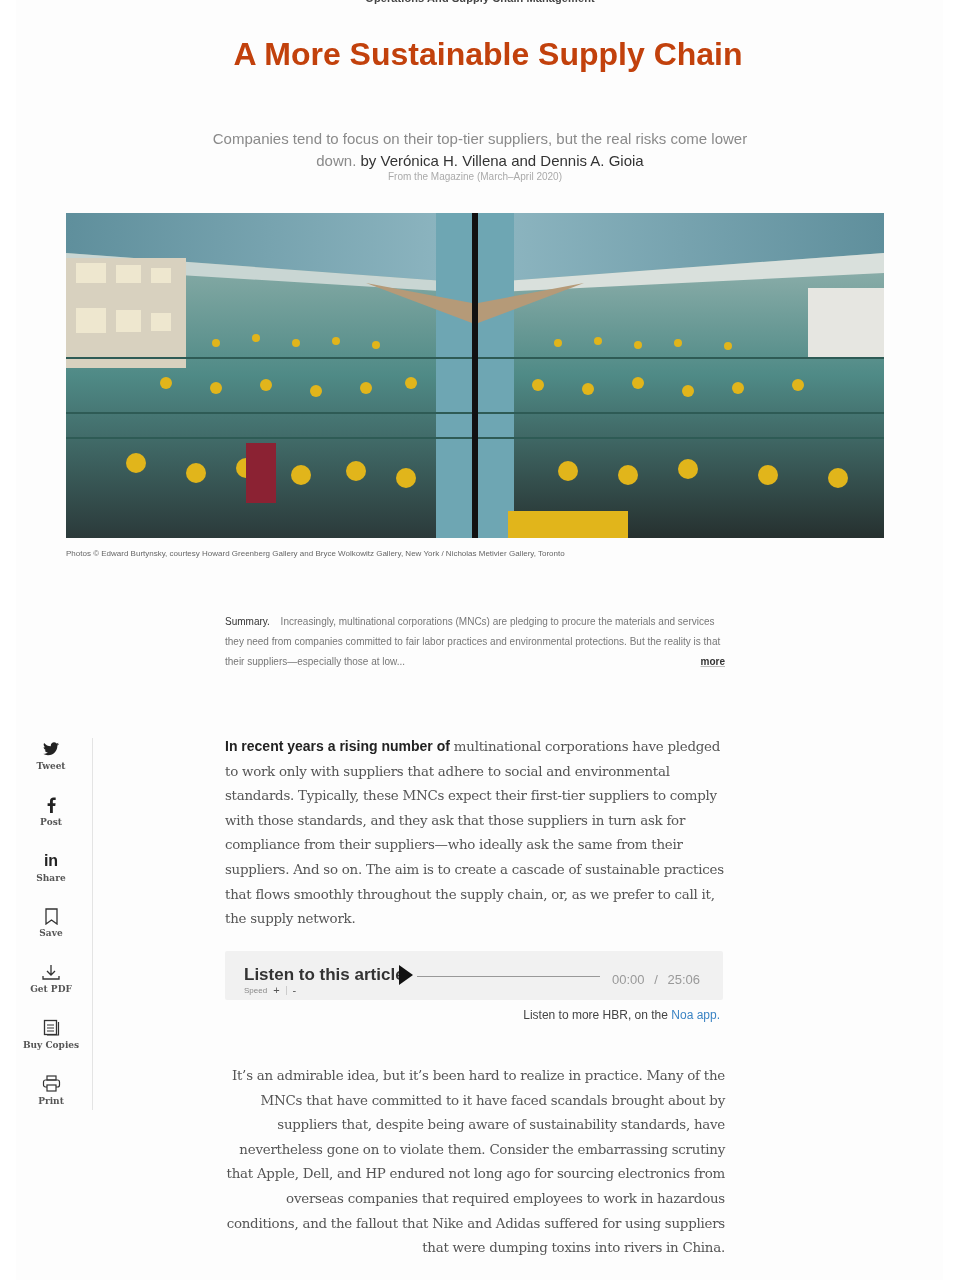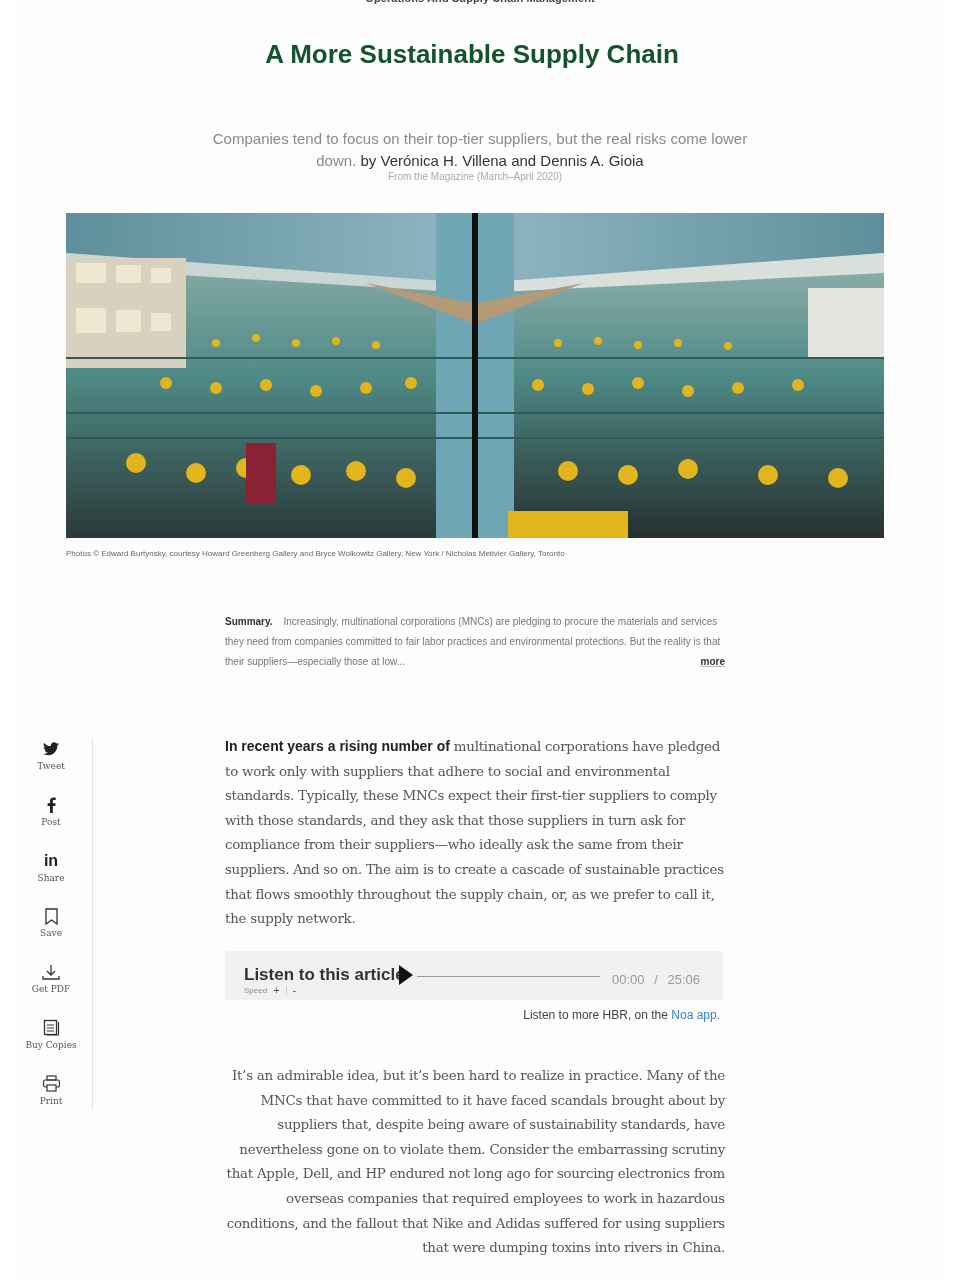--- a/index.html
+++ b/index.html
@@ -10,22 +10,22 @@
     body { position: relative; font-family: "Liberation Sans", sans-serif; color: #222; }
     .page-bg {
       position: absolute; left: 16px; top: 0; width: 927px; height: 1280px;
       background: #fdfdfd;
     }
     .topic {
       position: absolute; top: -8px; left: 0; width: 960px; text-align: center;
       font-size: 11px; font-weight: bold; color: #444; letter-spacing: 0.1px;
     }
     .title {
-      position: absolute; top: 36px; left: 192px; width: 560px; text-align: center;
-      font-size: 26px; line-height: 37px; font-weight: bold; color: #14532d;
+      position: absolute; top: 36px; left: 208px; width: 560px; text-align: center;
+      font-size: 32px; line-height: 37px; font-weight: bold; color: #c2410c;
     }
     .dek {
       position: absolute; top: 128px; left: 200px; width: 560px; text-align: center;
       font-size: 15px; line-height: 22px; color: #8a8a8a;
     }
     .dek .byline { color: #333; }
     .pubdate {
       position: absolute; top: 171px; left: 0; width: 950px; text-align: center;
       font-size: 10px; color: #aaa;
     }
@@ -39,31 +39,31 @@
     .hero .divider { position: absolute; left: 406px; top: 0; width: 6px; height: 100%; background: #111; }
     .hero svg { display: block; width: 100%; height: 100%; }
     .caption {
       position: absolute; left: 66px; top: 549px; width: 818px;
       font-size: 8px; color: #666;
     }
     .summary {
       position: absolute; left: 225px; top: 612px; width: 500px;
       font-size: 10px; line-height: 20px; color: #777;
     }
-    .summary .label { font-weight: bold; color: #333; margin-right: 8px; }
+    .summary .label { font-weight: normal; color: #333; margin-right: 8px; }
     .summary .more { font-weight: bold; color: #333; float: right; margin-top: 0; text-decoration: underline; text-decoration-color: #bbb; }
     .share-rail {
       position: absolute; left: 20px; top: 738px; width: 62px;
     }
     .share-item {
       display: flex; flex-direction: column; align-items: center;
       height: 55.8px; cursor: pointer;
     }
     .share-item .ico { height: 22px; display: flex; align-items: center; justify-content: center; color: #222; }
-    .share-item .lbl { font-family: "DejaVu Serif", serif; font-size: 9px; color: #555; margin-top: 1px; }
+    .share-item .lbl { font-family: "DejaVu Serif", serif; font-size: 9px; color: #555; margin-top: 1px; font-weight: bold; }
     .rail-line {
       position: absolute; left: 92px; top: 738px; width: 1px; height: 372px; background: #e4e4e4;
     }
     .body-text {
       position: absolute; left: 225px; width: 500px;
       font-family: "DejaVu Serif", serif; font-size: 13.4px; line-height: 24.6px; color: #555;
       letter-spacing: -0.25px;
     }
     .body-text.p1 { top: 734px; }
     .body-text.p2 { top: 1064px; text-align: right; }

